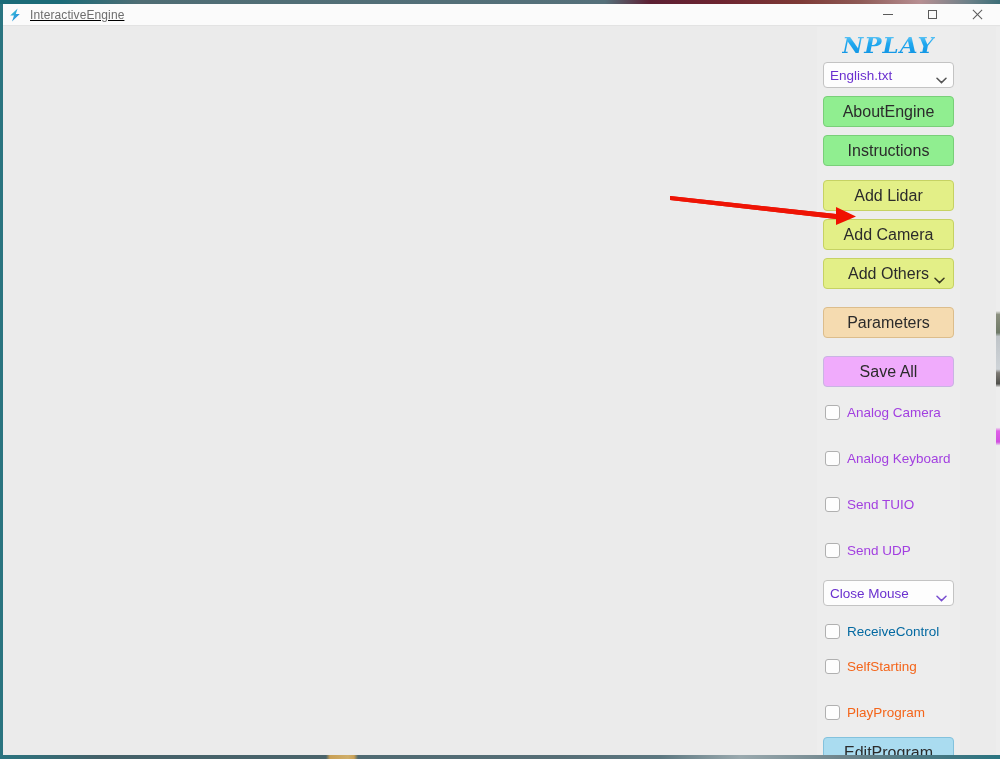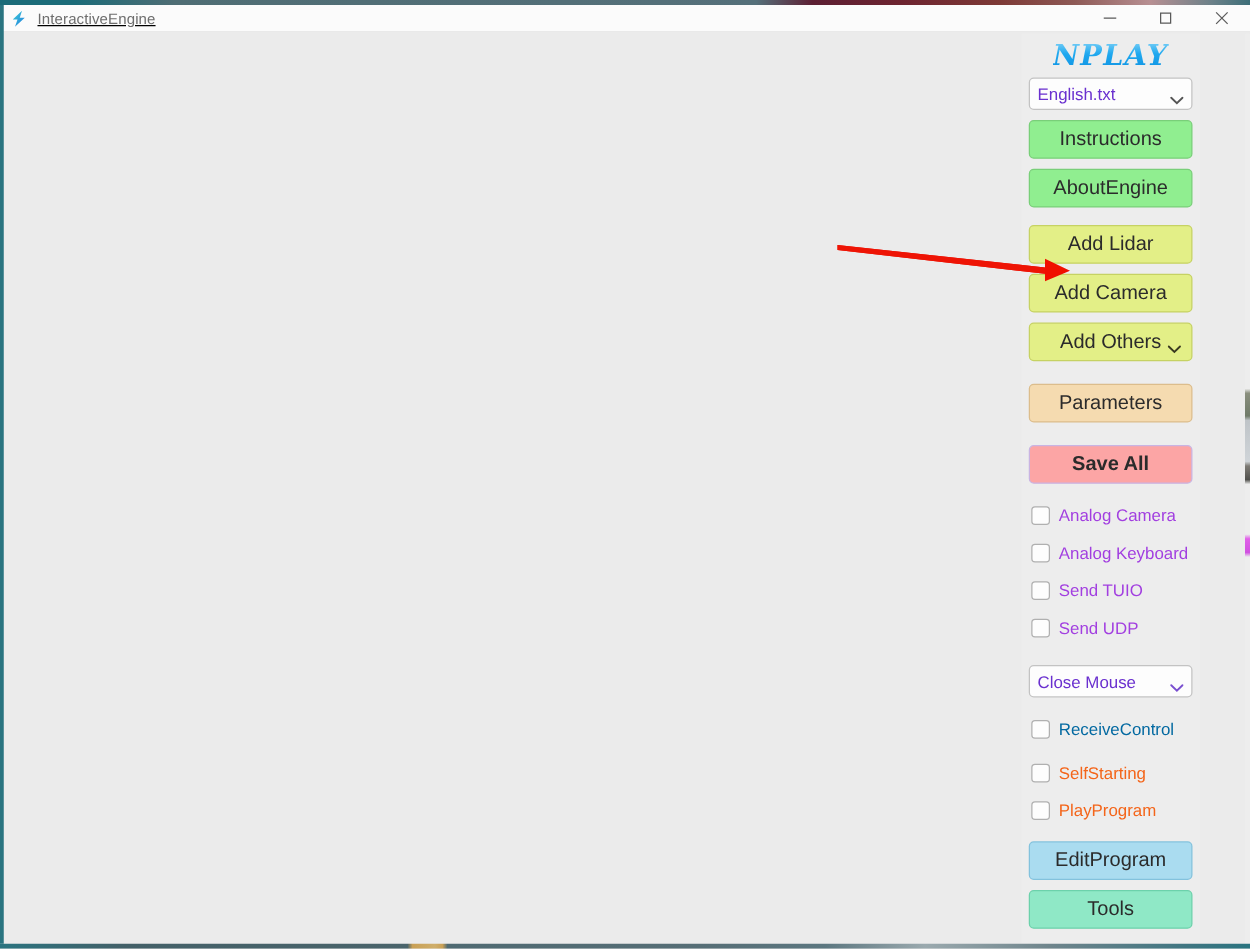--- a/index.html
+++ b/index.html
@@ -146,35 +146,35 @@
     font-size: 16px;
     color: #2b2b2b;
     position: relative;
   }
   .btn.dd { justify-content: center; }
   .btn .chev { position: absolute; right: 8px; }
 
   .btn-green   { background: #90ee90; border-color: #79cf79; }
   .btn-yellow  { background: #e3ef87; border-color: #c6d263; }
   .btn-tan     { background: #f5dbb0; border-color: #dcbd8c; }
-  .btn-lav     { background: #fca5a5; border-color: #c9b4e3; font-weight: bold; }
+  .btn-lav     { background: #f0abfc; border-color: #c9b4e3; }
   .btn-blue    { background: #aadcf0; border-color: #83c2dd; }
   .btn-aqua    { background: #8fe8c6; border-color: #6cd1ab; }
 
   .gap-sm  { height: 6px; }
   .gap-md  { height: 10px; }
   .gap-lg  { height: 14px; }
 
   
   .cbrow {
     display: flex; align-items: center;
     height: 22px; margin: 0 6px;
     padding-left: 2px;
   }
-  .cbrow + .cbrow { margin-top: 8px; }
+  .cbrow + .cbrow { margin-top: 24px; }
   .cbox {
     width: 15px; height: 15px;
     background: #fdfdfd;
     border: 1px solid #b0b0b0;
     border-radius: 3px;
     margin-right: 7px;
     flex: 0 0 auto;
   }
   .cblabel { font-size: 13.5px; white-space: nowrap; }
   .c-purple { color: #a23fe0; }
@@ -250,24 +250,24 @@
     <div class="combo">
       <span class="combo-label">English.txt</span>
       <span class="chev">
         <svg width="11" height="7" viewBox="0 0 11 7">
           <path d="M1 1.2 L5.5 5.6 L10 1.2" stroke="#555" stroke-width="1.5" fill="none" stroke-linecap="round"></path>
         </svg>
       </span>
     </div>
 
     <div class="btn btn-green">
+      <span>AboutEngine</span>
+    </div>
+    <div class="btn btn-green">
       <span>Instructions</span>
-    </div>
-    <div class="btn btn-green">
-      <span>AboutEngine</span>
     </div>
 
     <div class="gap-sm"></div>
 
     <div class="btn btn-yellow">
       <span>Add Lidar</span>
     </div>
     <div class="btn btn-yellow">
       <span>Add Camera</span>
     </div>

